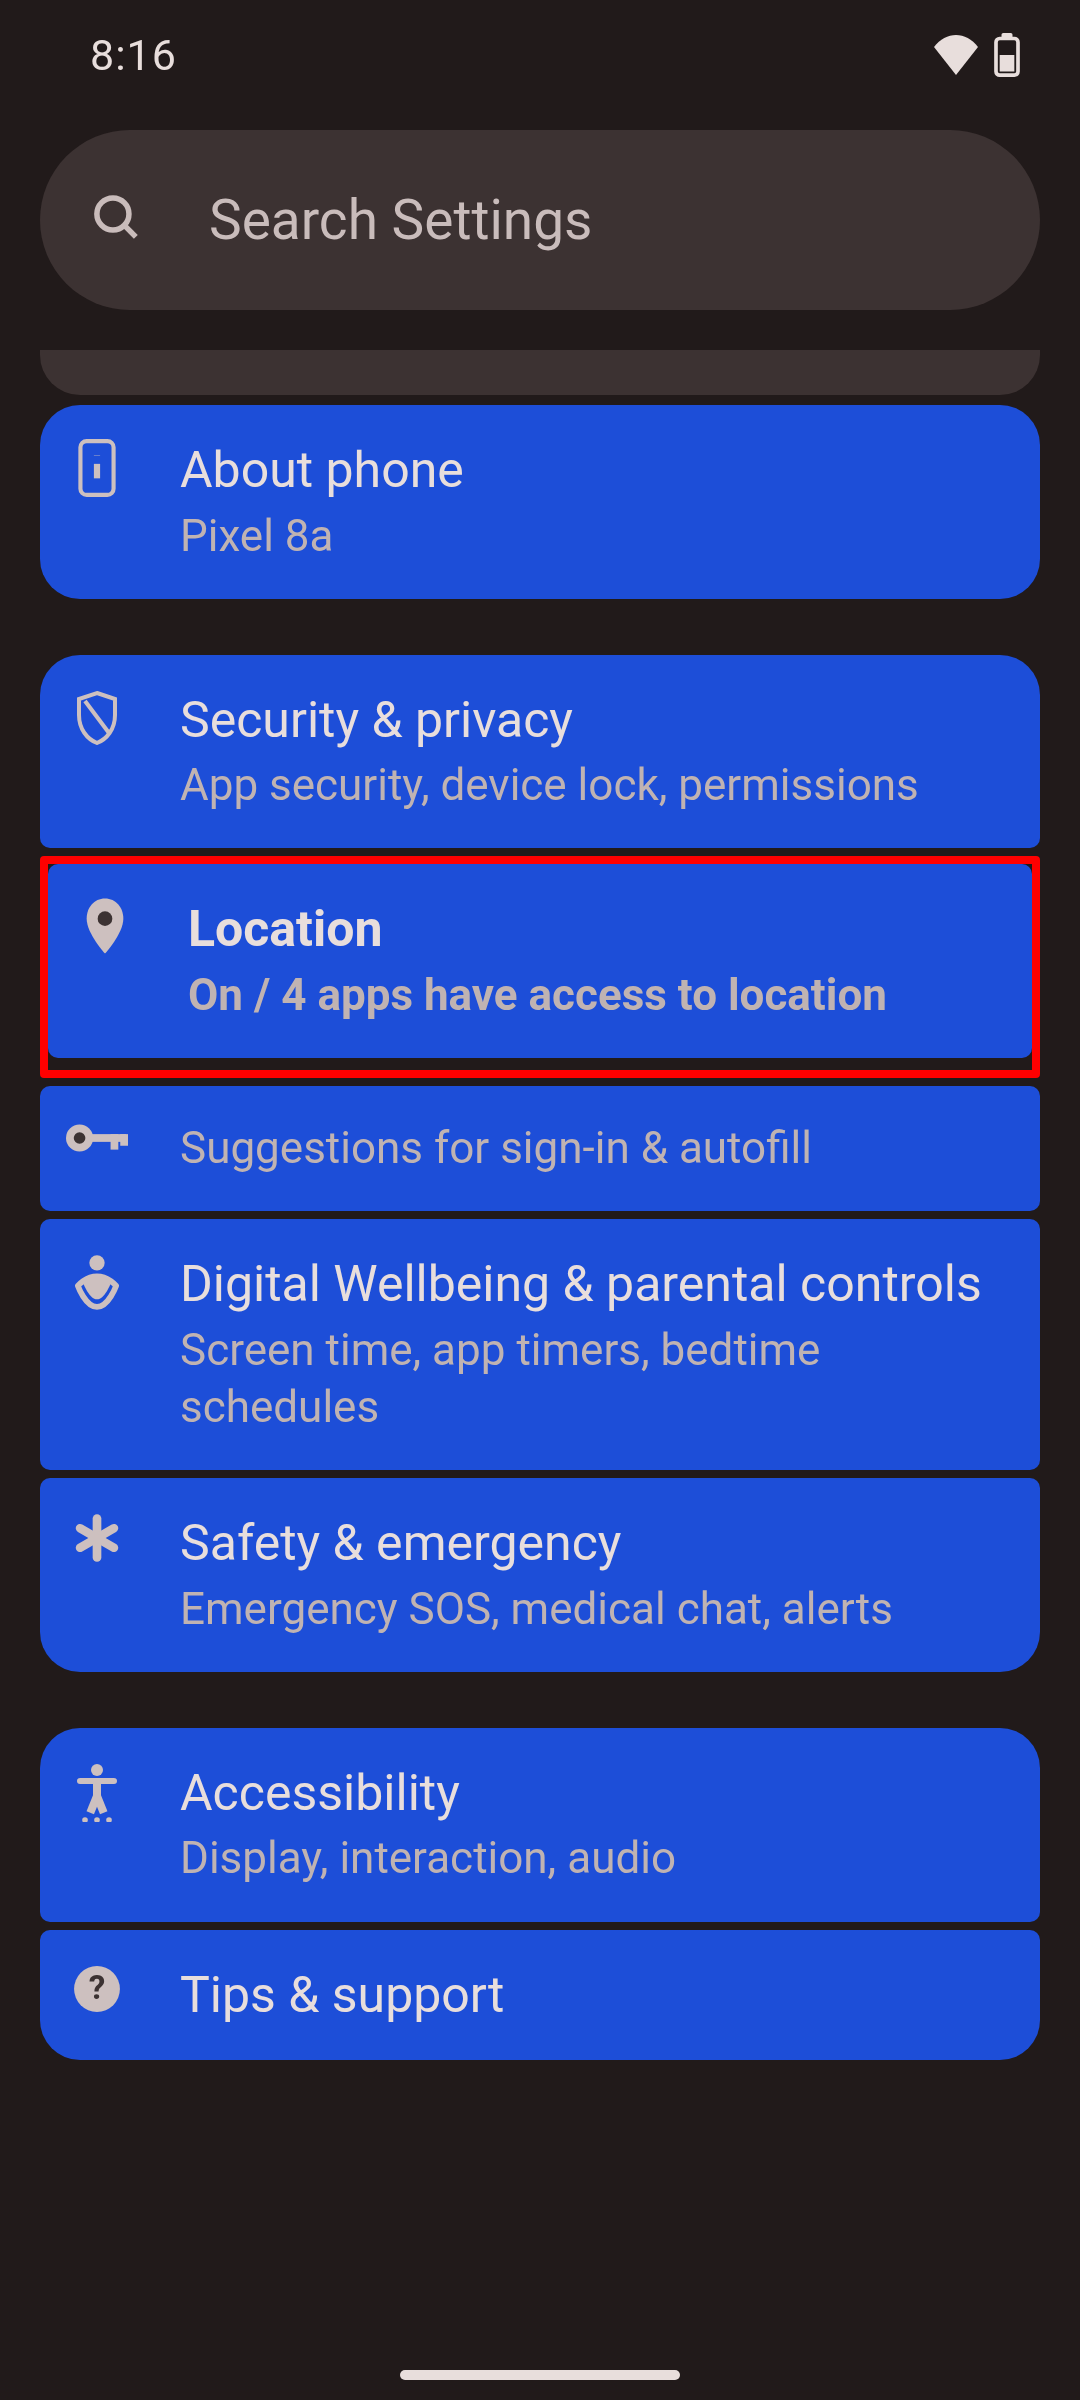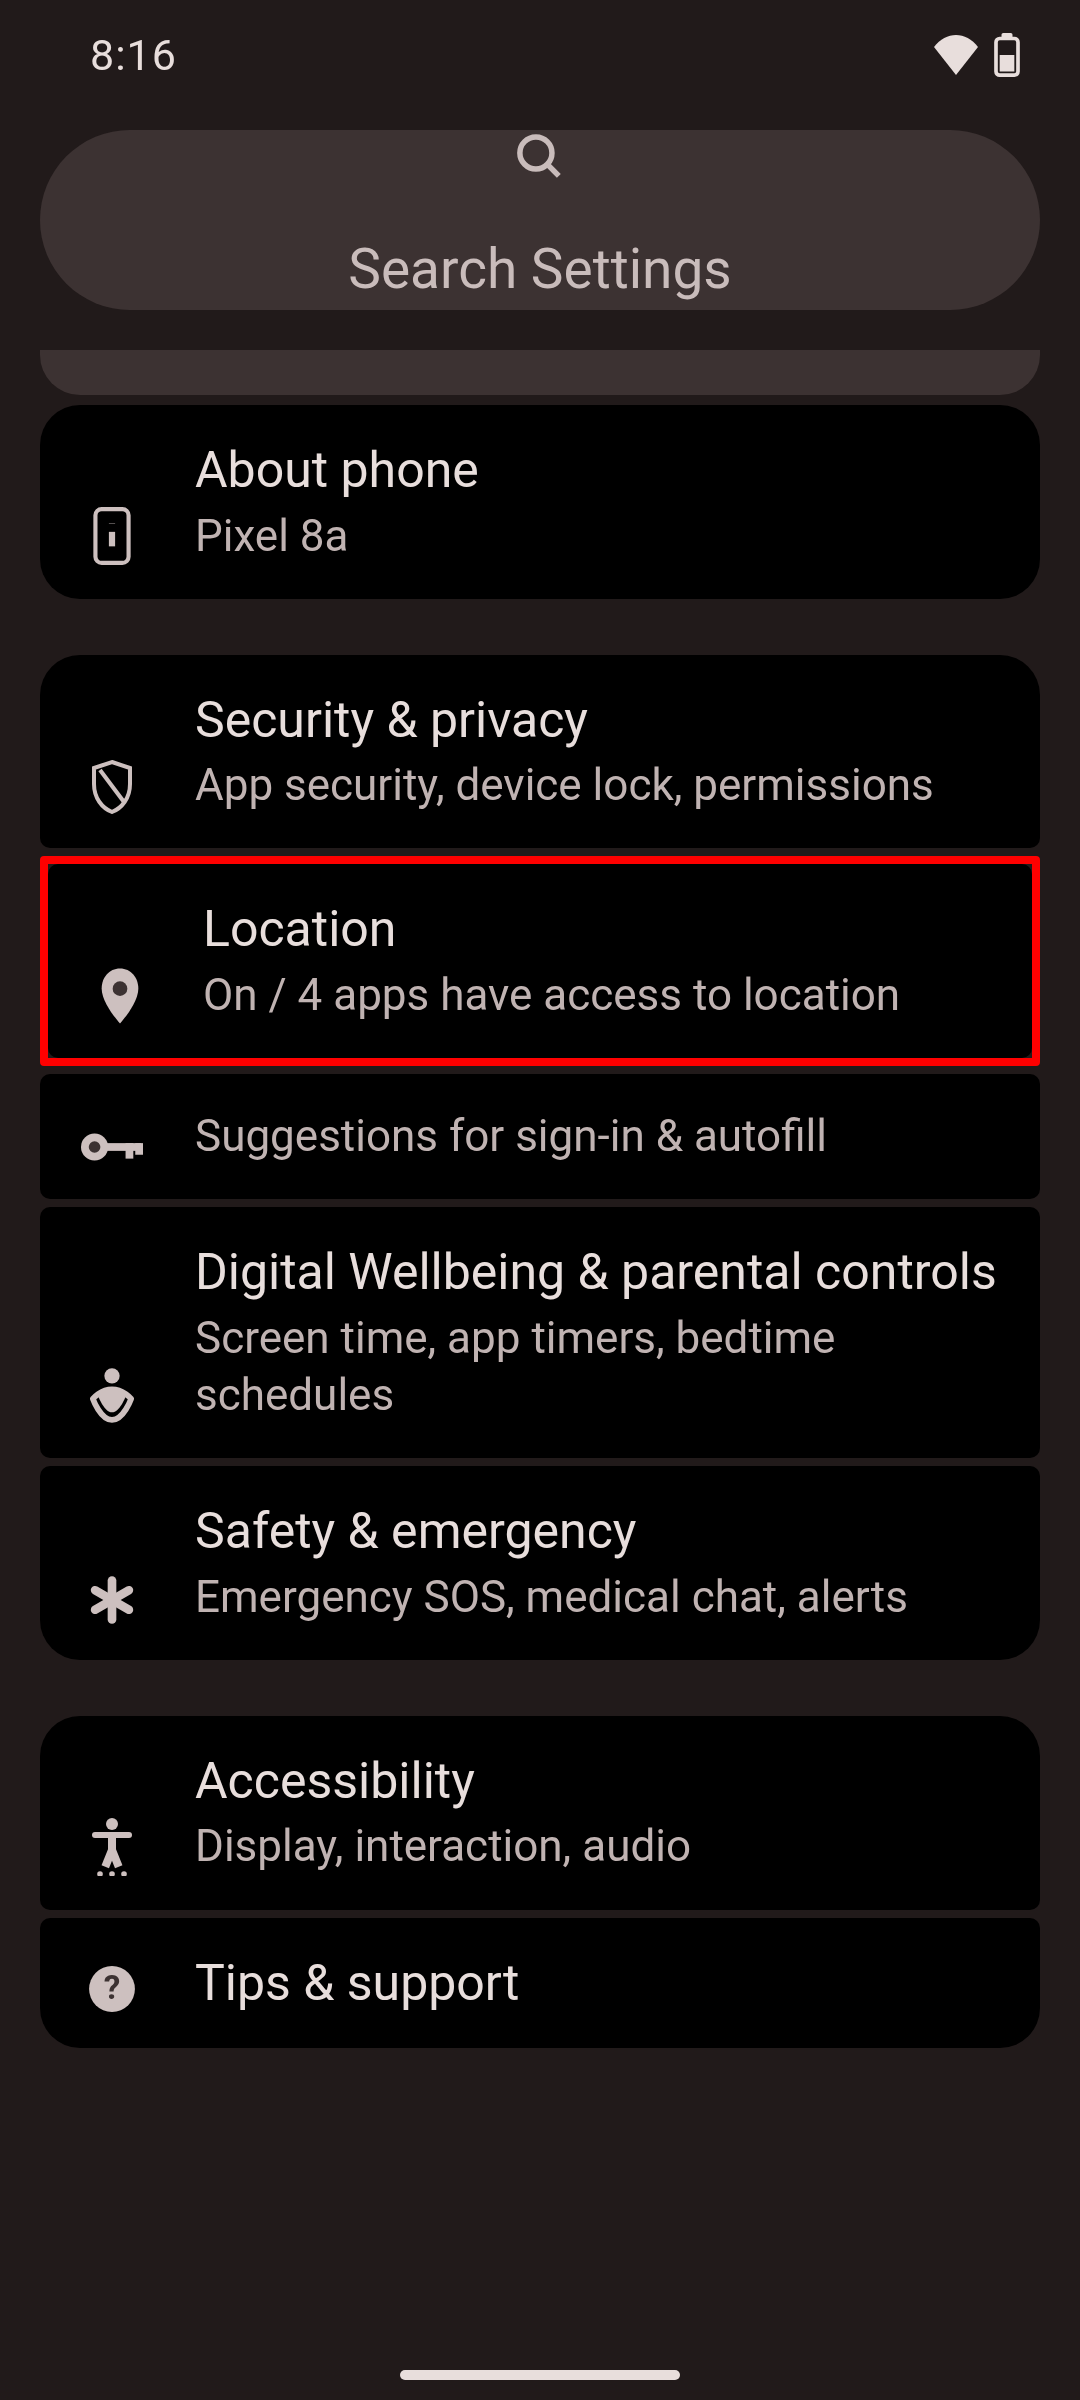--- a/index.html
+++ b/index.html
@@ -33,43 +33,42 @@
   .search-wrap {
     padding: 20px 40px 40px 40px;
   }
   .search-bar {
     background: #3c3232;
     border-radius: 90px;
     height: 180px;
     display: flex;
     align-items: center;
     padding: 0 50px;
-    gap: 48px;
-    flex-direction: column;
+    gap: 64px;
   }
   .search-bar .s-icon { color:#c9bcbb; }
   .search-placeholder {
     font-size: 55px;
     color: #c9bcbb;
   }
   .list {
     padding: 0 40px;
   }
   .card-stub {
     background: #3c3232;
     border-radius: 0 0 40px 40px;
     height: 45px;
     margin-bottom: 10px;
   }
   .group-gap { height: 48px; }
   .item {
-    background: #000000;
-    display: flex;
-    align-items: flex-end;
-    padding: 34px 40px 34px 34px;
+    background: #1d4ed8;
+    display: flex;
+    align-items: flex-start;
+    padding: 34px 40px 34px 19px;
     gap: 46px;
     margin-bottom: 8px;
   }
   .item.first { border-radius: 40px 40px 10px 10px; }
   .item.mid   { border-radius: 10px; }
   .item.last  { border-radius: 10px 10px 40px 40px; }
   .item.solo  { border-radius: 40px; }
   .icon-slot {
     width: 75px;
     display:flex;
@@ -87,21 +86,21 @@
   .subtitle {
     font-size: 44px;
     color: #c0b3b2;
     line-height: 1.3;
   }
   .highlight-box {
     border: 8px solid #ff0000;
     border-radius: 4px;
     margin-bottom: 8px;
   }
-  .highlight-box .item { margin-bottom:0; }
+  .highlight-box .item { margin-bottom:12px;font-weight:bold; }
   .nav-area {
     position:absolute;
     bottom: 20px;
     left:0; right:0;
     display:flex;
     justify-content:center;
   }
   .nav-pill {
     width: 280px;
     height: 10px;

